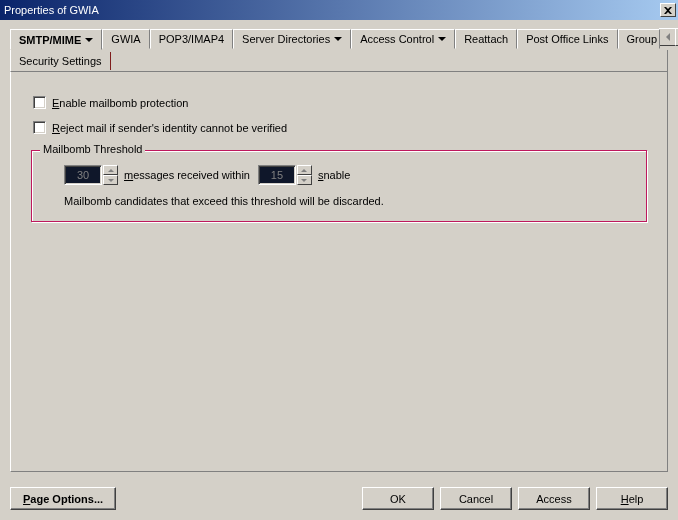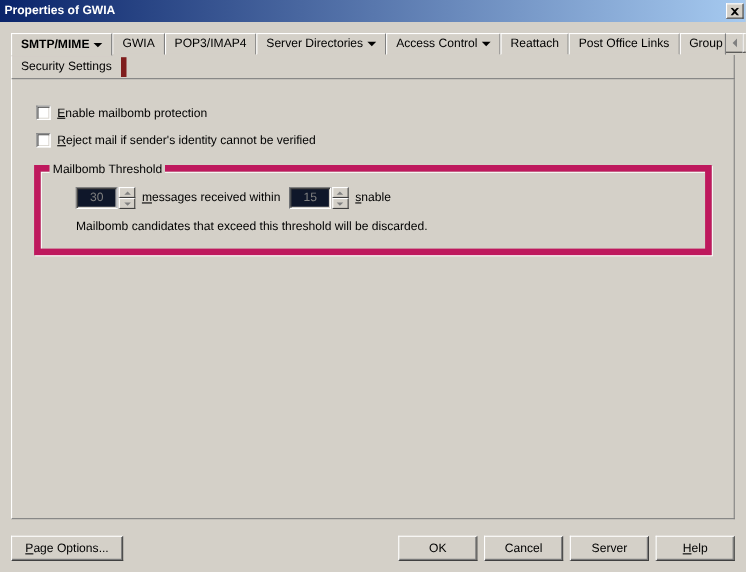--- a/index.html
+++ b/index.html
@@ -13,42 +13,42 @@
   height: 520px;
   overflow: hidden;
 }
 .titlebar {
   background: linear-gradient(to right, #0a246a, #a6caf0);
   color: white;
   height: 20px;
   display: flex;
   align-items: center;
   padding: 0 2px;
-  font-weight: bold;
+  font-weight: normal;
 }
 .titlebar-text { flex: 1; padding-left: 2px; }
 .titlebar-btn {
   width: 16px; height: 14px;
   background: #d4d0c8;
   border: 1px solid;
   border-color: #fff #404040 #404040 #fff;
   display: flex; align-items: center; justify-content: center;
   color: black; font-family: "Marlett", sans-serif; font-size: 10px;
   font-weight: normal;
   margin-left: 2px;
 }
 .client {
   background: #d4d0c8;
   height: 500px;
   padding: 8px 10px 10px 10px;
   position: relative;
 }
 .tabstrip {
   display: flex;
-  align-items: center;
+  align-items: flex-start;
   height: 22px;
   position: relative;
 }
 .tab {
   padding: 3px 8px 3px 8px;
   border: 1px solid;
   border-color: #fff #808080 #d4d0c8 #fff;
   background: #d4d0c8;
   margin-right: 0px;
   position: relative;
@@ -89,21 +89,21 @@
 .subtab-row {
   display:flex;
   border:1px solid;
   border-color:#fff #808080 #808080 #fff;
   border-top:none;
   height:22px;
   align-items:center;
 }
 .subtab {
   padding:3px 8px;
-  border-right:5px solid #7f1d1d;
+  border-right:1px solid #7f1d1d;
 }
 .panel {
   border:1px solid;
   border-color:#fff #808080 #808080 #fff;
   border-top:none;
   height: 400px;
   padding: 24px 18px 18px 18px;
   position:relative;
 }
 .chk-row {
@@ -115,21 +115,21 @@
 .chk {
   width:13px;height:13px;
   background:#fff;
   border:1px solid;
   border-color:#808080 #fff #fff #808080;
   box-shadow: inset 1px 1px 0 #404040, inset -1px -1px 0 #d4d0c8;
   margin-right:6px;
 }
 .u { text-decoration: underline; }
 .groupbox {
-  border:6px solid #be185d;
+  border:1px solid #be185d;
   box-shadow: 1px 1px 0 #fff inset, 1px 1px 0 #fff;
   margin: 16px 2px 0 2px;
   padding: 14px 28px 14px 14px;
   position:relative;
 }
 .groupbox .legend {
   position:absolute;
   top:-8px; left:8px;
   background:#d4d0c8;
   padding:0 3px;
@@ -288,31 +288,31 @@
         </div>
         <span><span class="u">s</span><span>nable</span></span>
       </div>
 
       <div class="note">Mailbomb candidates that exceed this threshold will be discarded.</div>
     </div>
 
   </div>
 
   <div class="button-bar">
-    <div class="btn" style="min-width:100px;">
+    <div class="btn" style="min-width:100px;font-weight:bold;">
         <span><span class="u">P</span><span>age Options...</span></span>
       </div>
     <div class="spacer"></div>
     <div class="btn">
         <span>OK</span>
       </div>
     <div class="btn">
         <span>Cancel</span>
       </div>
     <div class="btn">
-        <span>Server</span>
+        <span>Access</span>
       </div>
     <div class="btn">
         <span><span class="u">H</span><span>elp</span></span>
       </div>
   </div>
 
 </div>
 
 </body></html>

